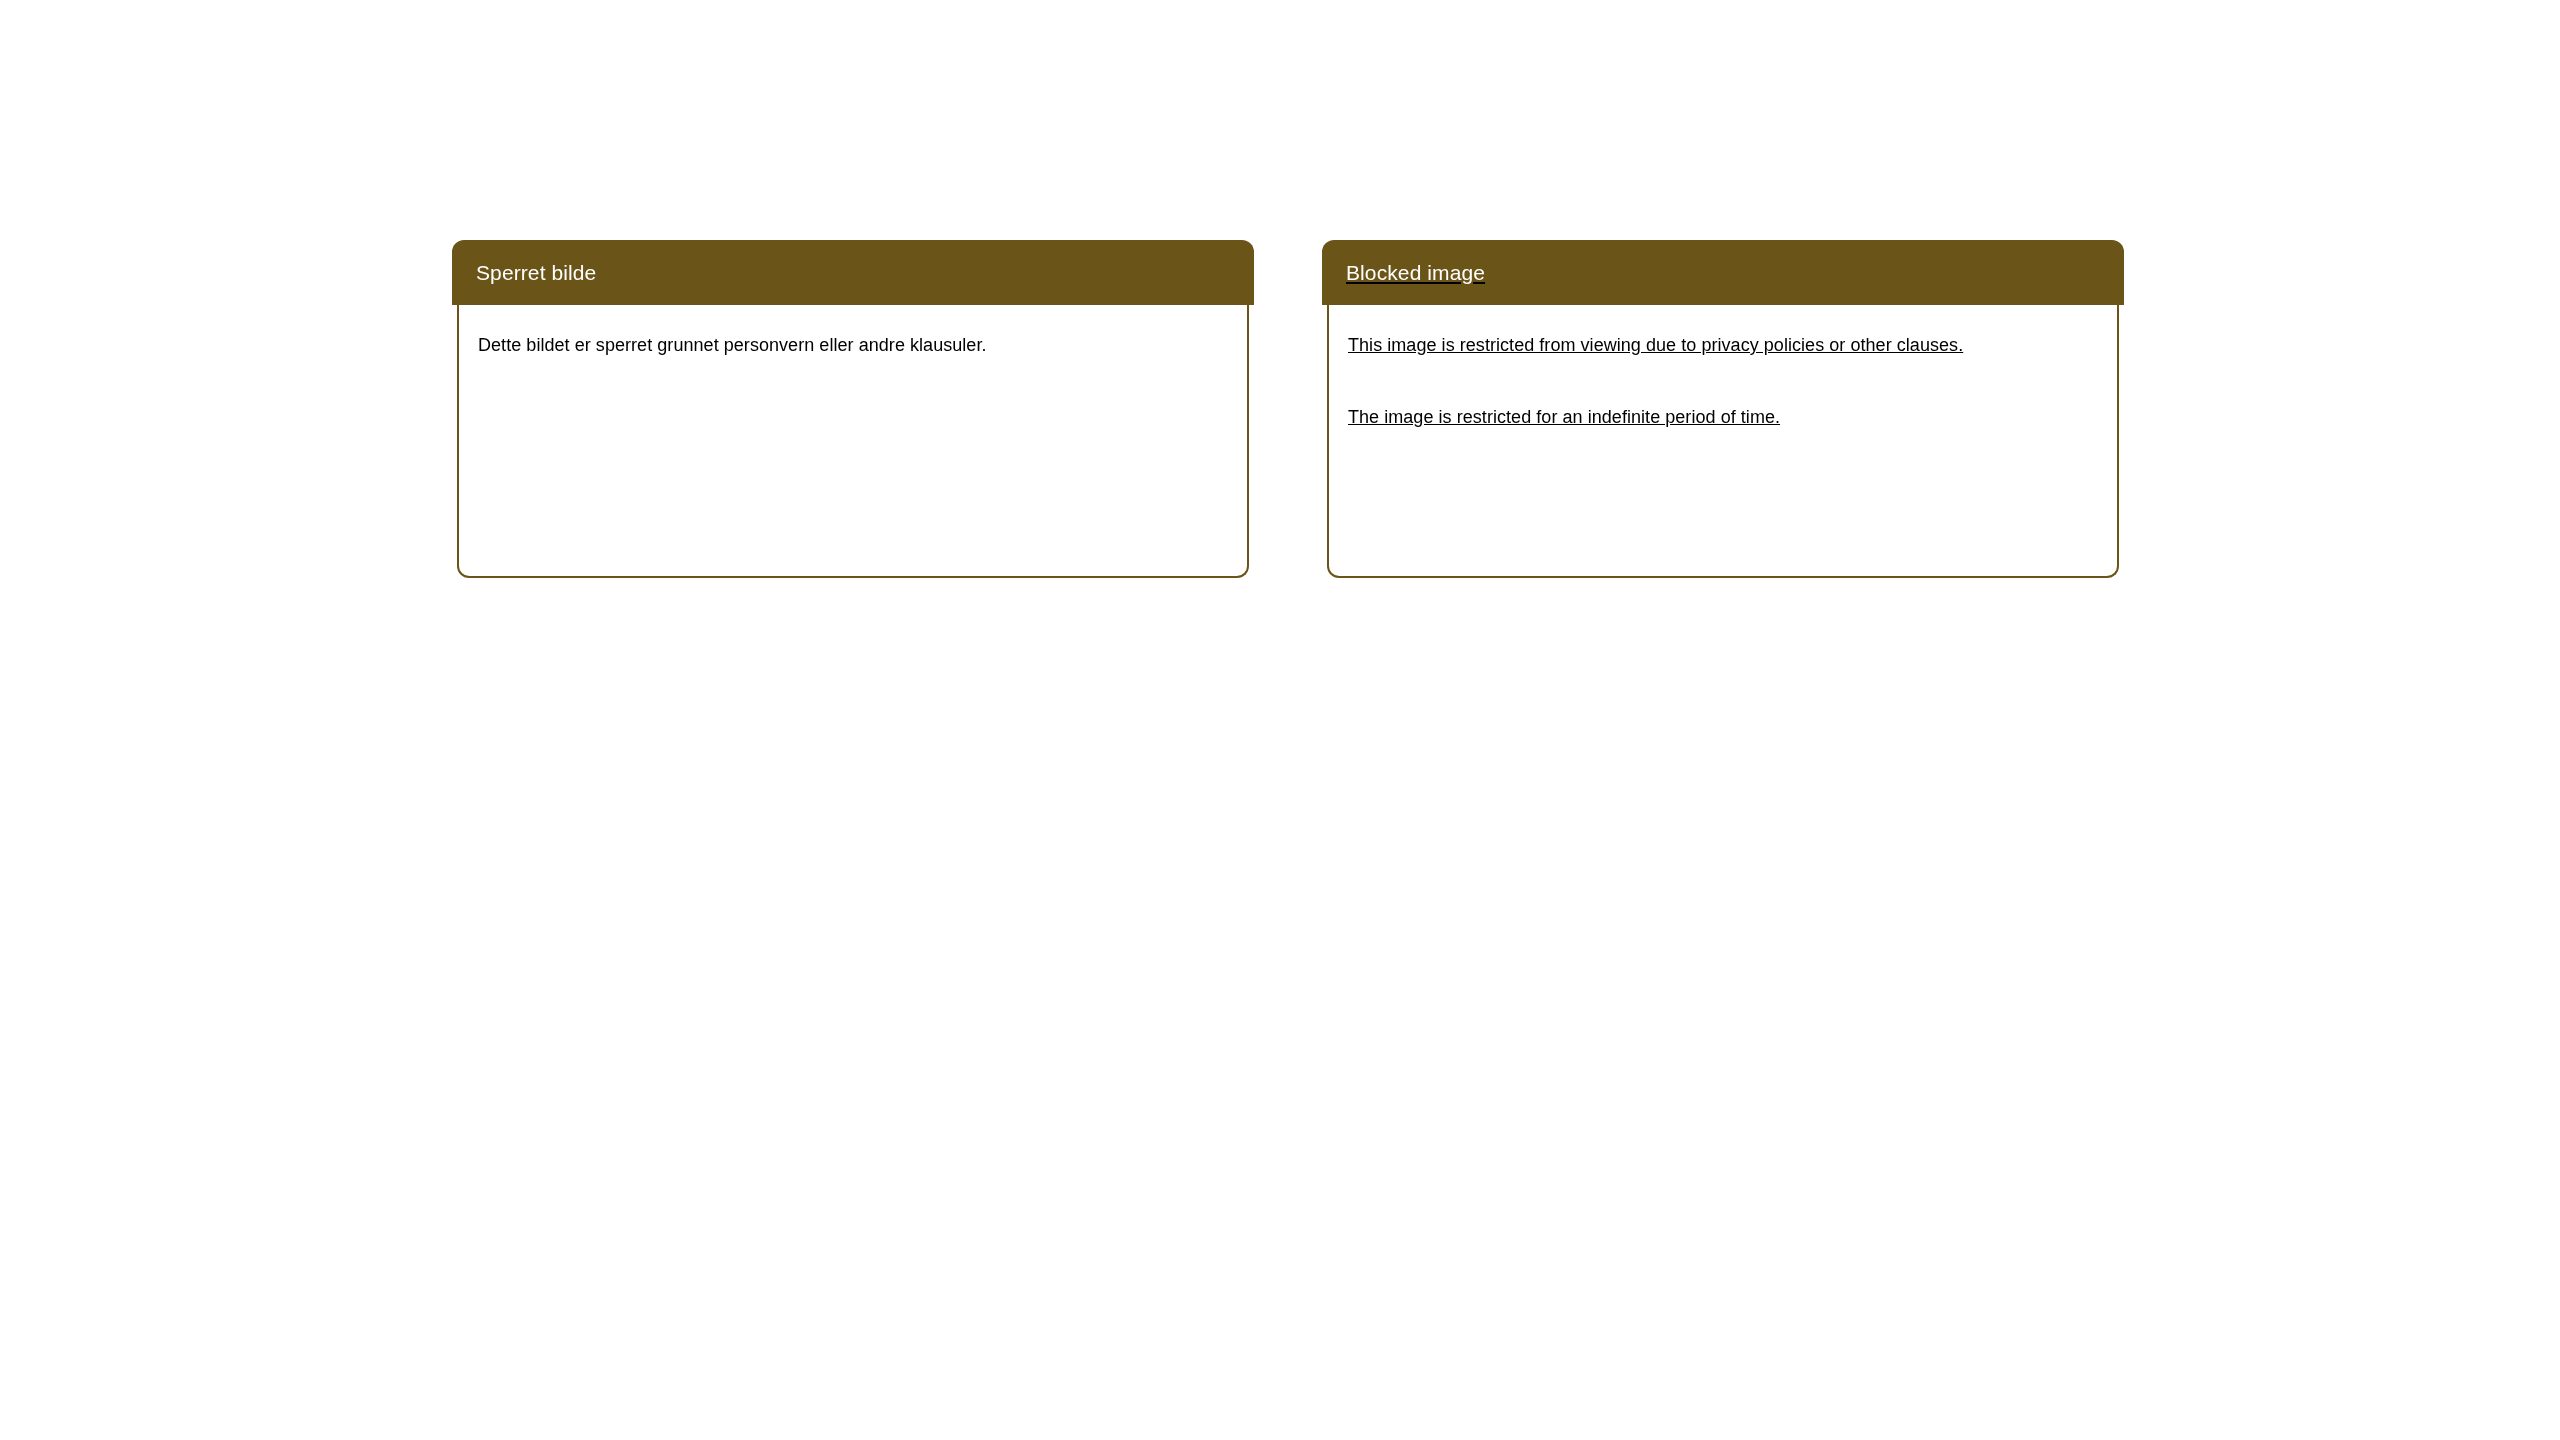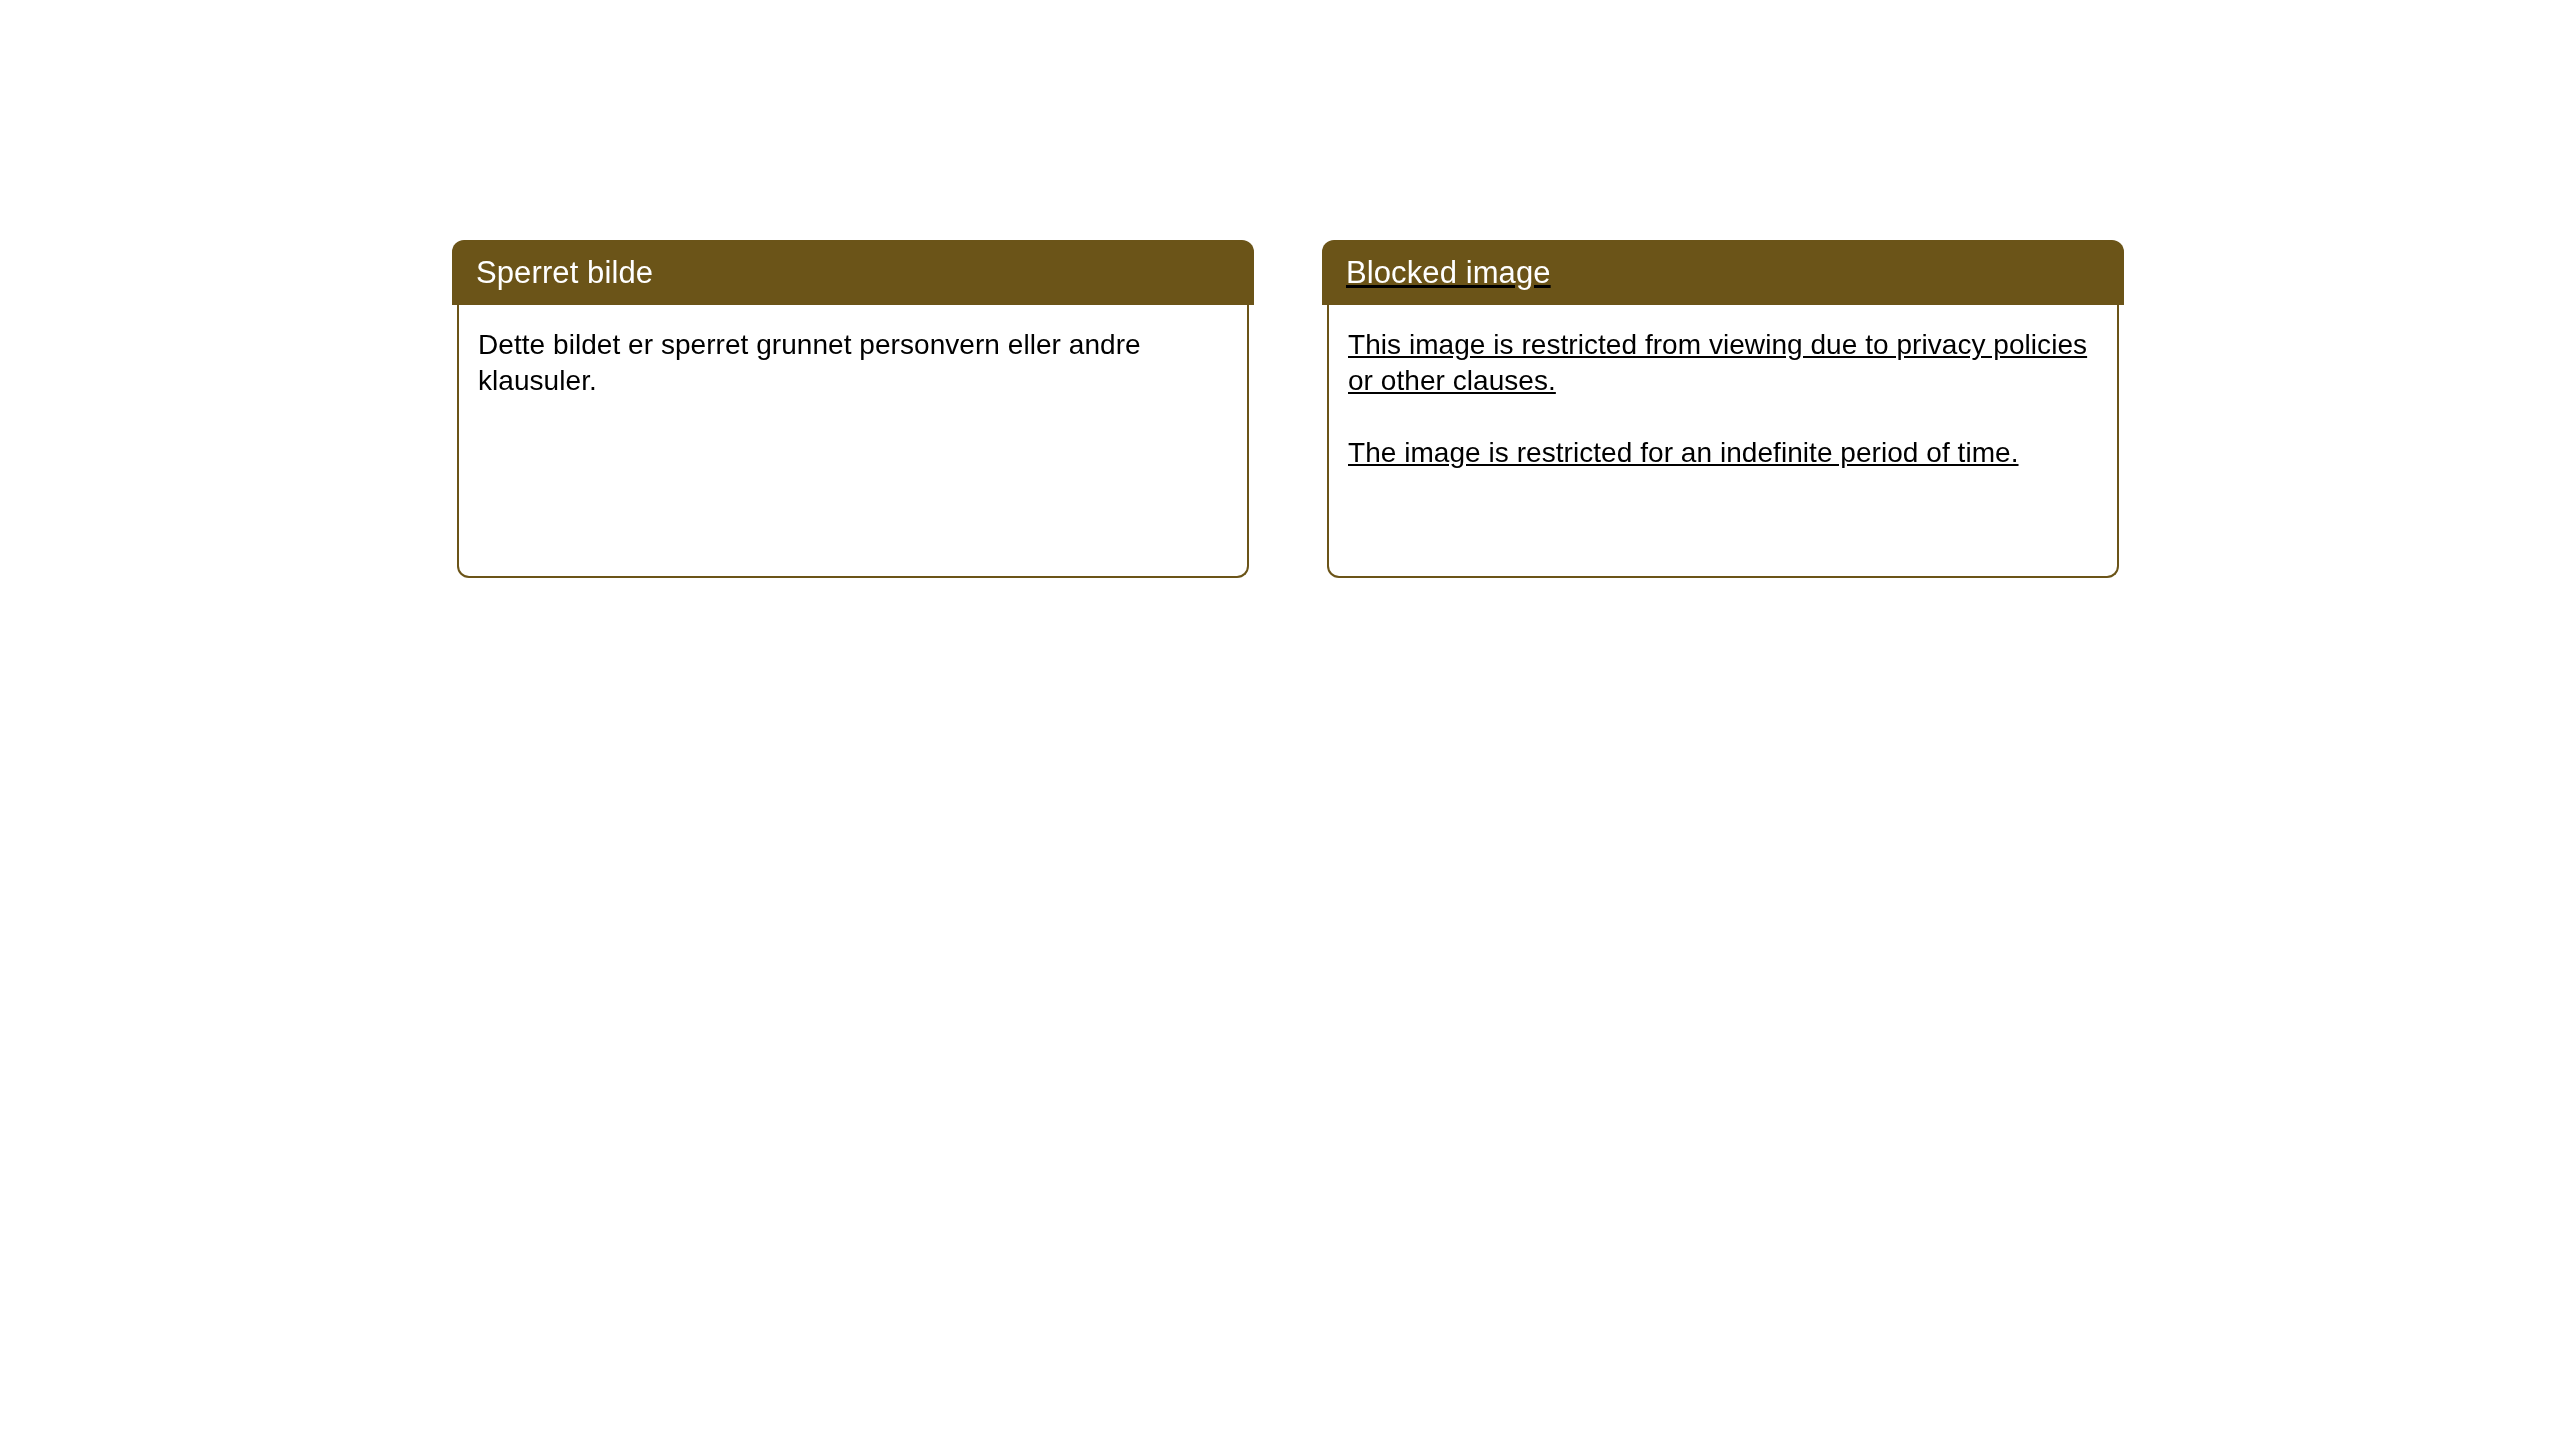--- a/index.html
+++ b/index.html
@@ -39,21 +39,21 @@
     border-radius: 12px 12px 0 0;
     box-sizing: border-box;
     padding: 0 0 0 24px;
     display: flex;
     align-items: center;
     overflow: hidden;
   }
 
   .card-title {
     color: #ffffff;
-    font-size: 31px;
+    font-size: 21px;
     line-height: 1;
     font-weight: 400;
     letter-spacing: 0.1px;
     white-space: nowrap;
   }
 
   .card-body {
     position: relative;
     z-index: 1;
     height: 273px;
@@ -62,21 +62,21 @@
     border: 2px solid #6B5418;
     border-top: none;
     border-radius: 0 0 12px 12px;
     box-sizing: border-box;
     padding: 22px 20px 0 19px;
   }
 
   .card-paragraph {
     margin: 0;
     color: #000000;
-    font-size: 28px;
+    font-size: 18px;
     line-height: 36px;
     font-weight: 400;
     letter-spacing: 0.05px;
   }
 
   .paragraph-gap {
     height: 36px;
   }
 </style>
 </head>

